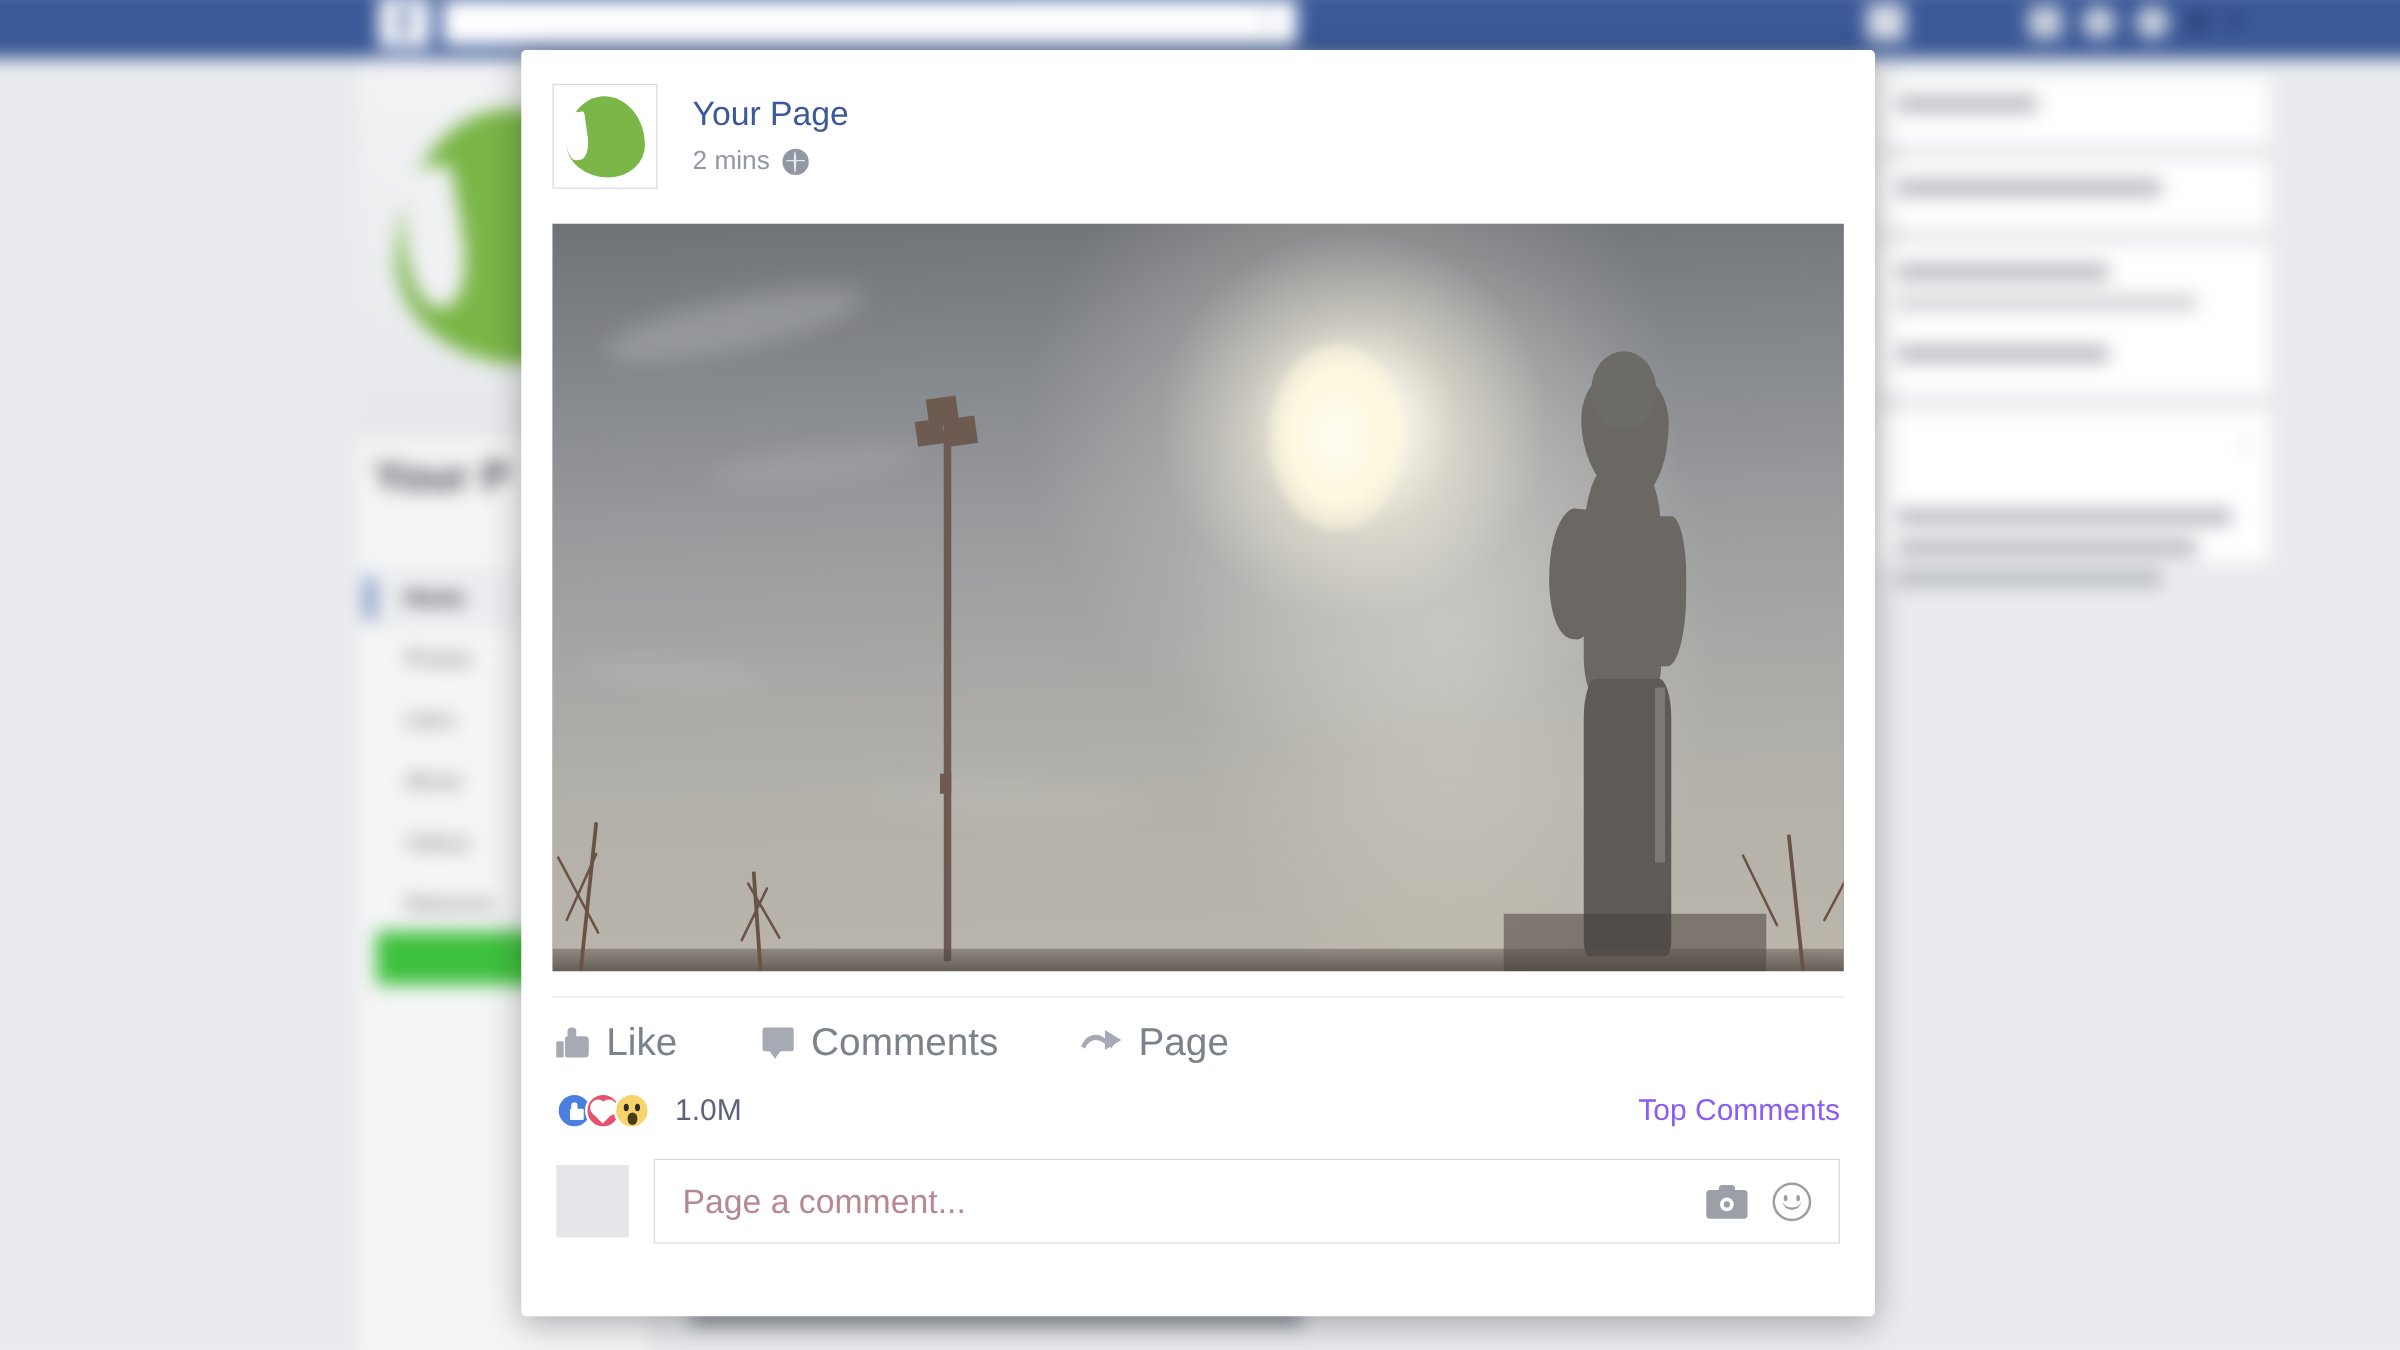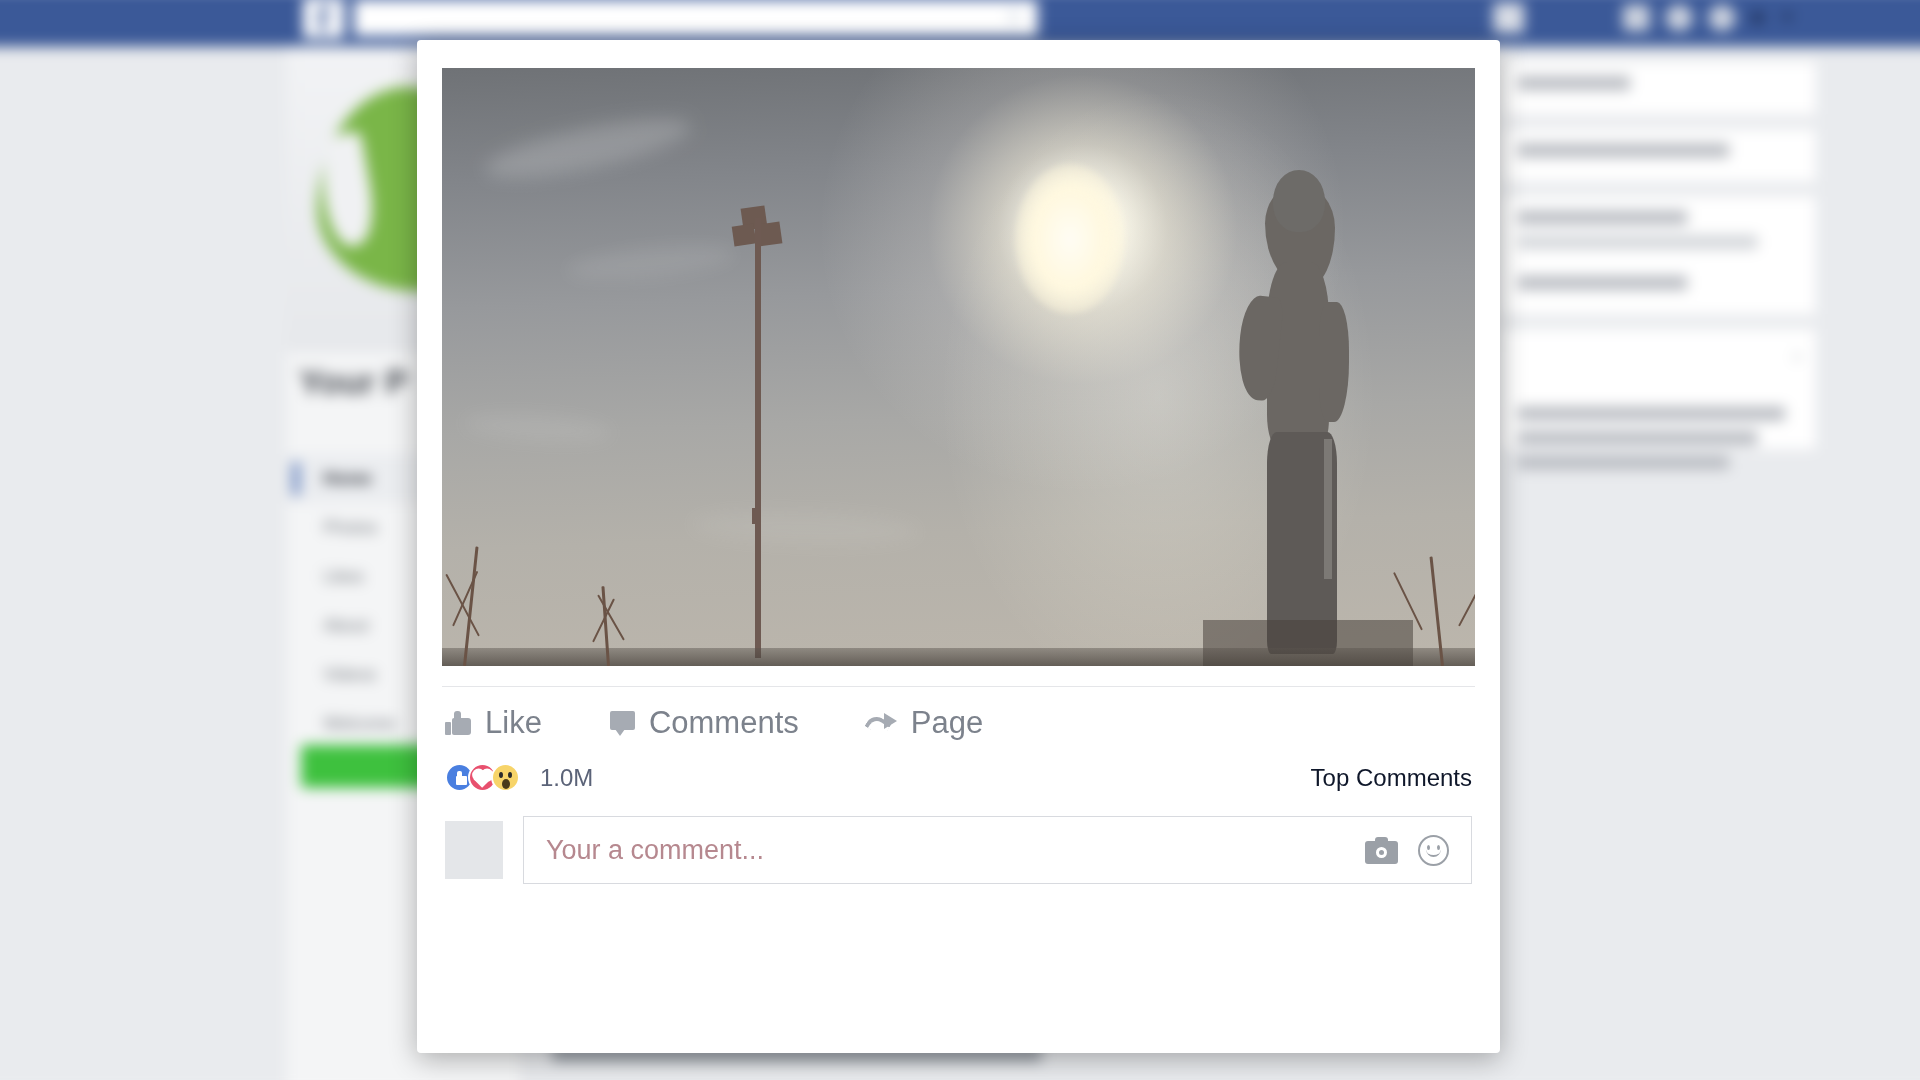--- a/index.html
+++ b/index.html
@@ -637,21 +637,21 @@
     border-radius: 50%;
   }
   .reaction-count {
     margin-left: 20px;
     font-size: 24px;
     color: #5b6378;
   }
   .top-comments {
     margin-left: auto;
     font-size: 24px;
-    color: #0f172a;
+    color: #8b5cf6;
     cursor: pointer;
   }
 
   
   .composer {
     display: flex;
     align-items: center;
     padding: 24px 28px 26px 28px;
     gap: 20px;
   }
@@ -803,20 +803,32 @@
         <div class="pg-card-line w85"></div>
         <div class="pg-card-line w75"></div>
       </div>
     </div>
 
     <div class="pg-feed-strip"></div>
   </div>
 
   <div id="modal">
 
+    <div class="post-header">
+      <div class="avatar-frame">
+        <div class="avatar-leaf"></div>
+      </div>
+      <div class="header-text">
+        <div class="page-name">Your Page</div>
+        <div class="meta-row">
+          <span class="meta-time">2 mins</span>
+          <span class="globe-icon"></span>
+        </div>
+      </div>
+    </div>
 
     <div class="photo-wrap">
       <div class="sky"></div>
       <div class="halo"></div>
       <div class="sun-core"></div>
 
       <div class="cloud-wisp" style="left:4%;top:10%;width:210px;height:40px;transform:rotate(-12deg);"></div>
       <div class="cloud-wisp" style="left:12%;top:30%;width:170px;height:30px;transform:rotate(-6deg);opacity:.5;"></div>
       <div class="cloud-wisp" style="left:2%;top:58%;width:150px;height:26px;transform:rotate(4deg);opacity:.45;"></div>
       <div class="cloud-wisp" style="left:24%;top:74%;width:230px;height:34px;transform:rotate(2deg);opacity:.35;"></div>
@@ -894,21 +906,21 @@
             <span class="mouth"></span>
         </span>
       </div>
       <span class="reaction-count">1.0M</span>
       <span class="top-comments">Top Comments</span>
     </div>
 
     <div class="composer">
       <div class="composer-avatar"></div>
       <div class="composer-input">
-        <span class="composer-placeholder">Your a comment...</span>
+        <span class="composer-placeholder">Page a comment...</span>
         <span class="composer-icons">
           <span class="ic-camera">
             <span class="hump"></span>
               <span class="body"></span>
               <span class="lens"></span>
           </span>
           <span class="ic-smiley">
             <span class="e l"></span>
               <span class="e r"></span>
               <span class="sm"></span>

